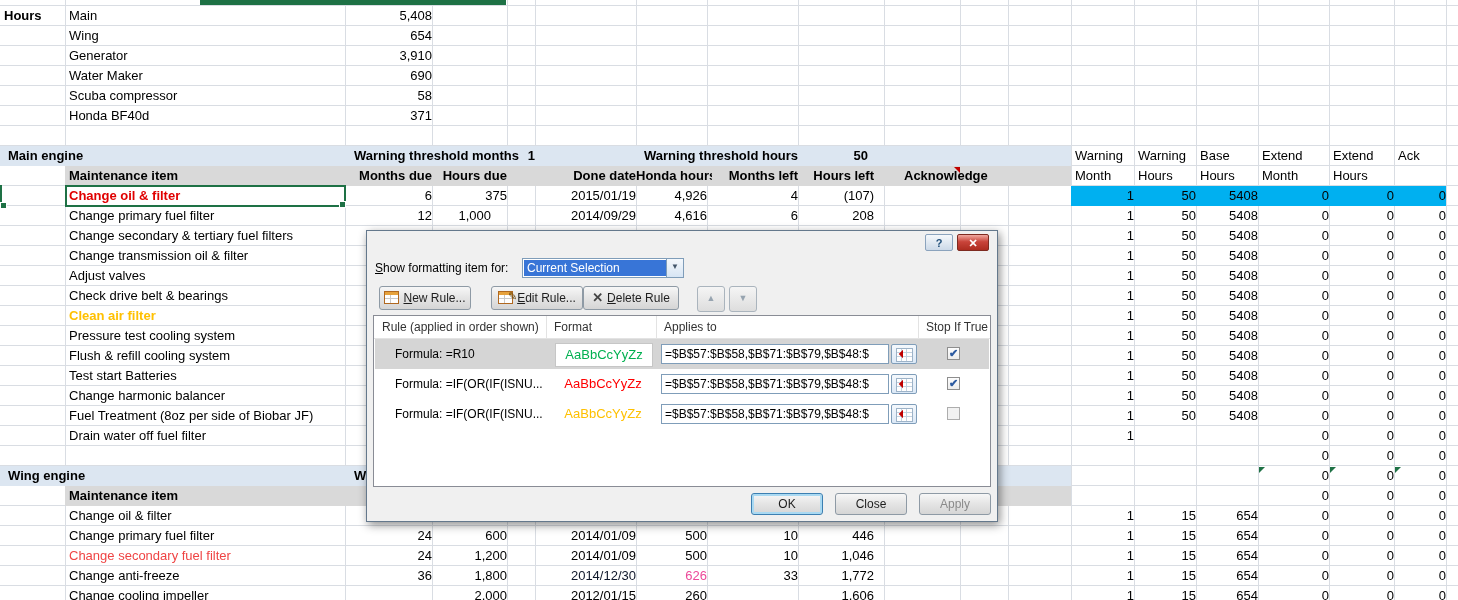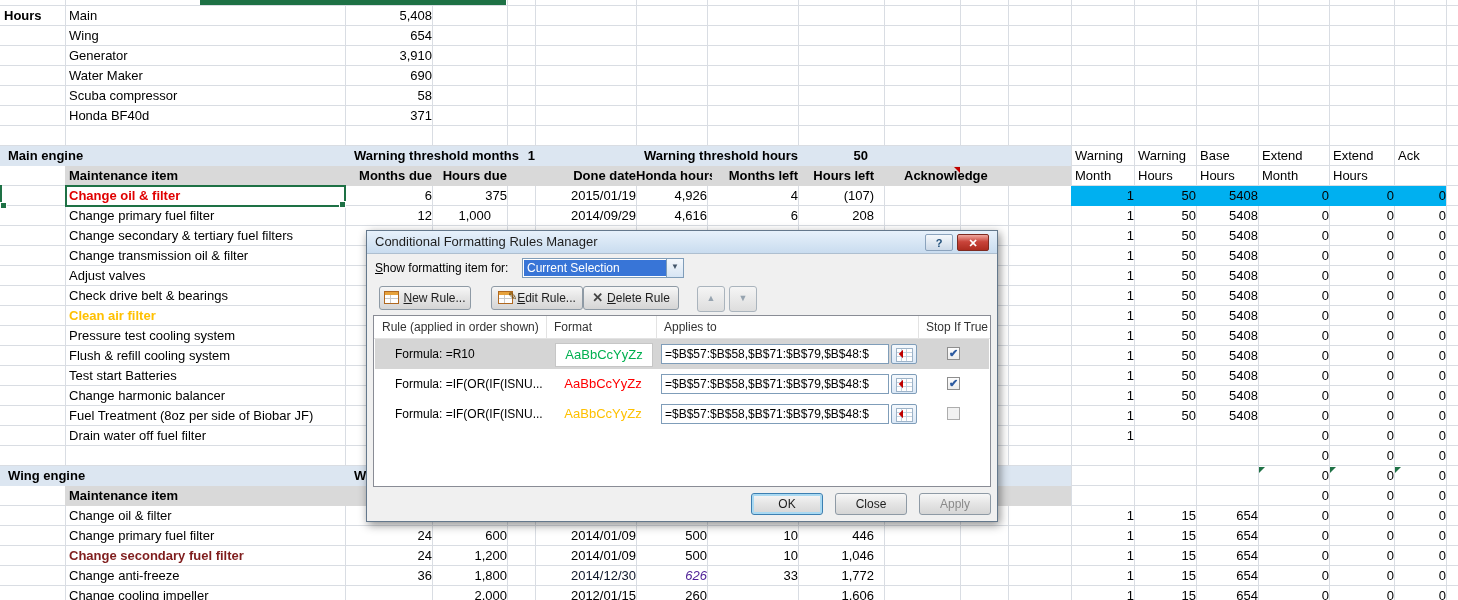--- a/index.html
+++ b/index.html
@@ -190,32 +190,32 @@
       <div class="cell txt bold" style="left: 350px; top: 466px; width: 170px; color: rgb(0, 0, 0); font-weight: bold;">Warning threshold months</div>
       <div class="cell txt bold" style="left: 65px; top: 486px; width: 280px; color: rgb(0, 0, 0); font-weight: bold;">Maintenance item</div>
       <div class="cell txt" style="left: 65px; top: 506px; width: 280px; color: rgb(0, 0, 0); font-weight: normal;">Change oil &amp; filter</div>
       <div class="cell txt" style="left: 65px; top: 526px; width: 280px; color: rgb(0, 0, 0); font-weight: normal;">Change primary fuel filter</div>
       <div class="cell num" style="left: 345px; top: 526px; width: 87px; color: rgb(0, 0, 0); font-weight: normal;">24</div>
       <div class="cell num" style="left: 432px; top: 526px; width: 75px; color: rgb(0, 0, 0); font-weight: normal;">600</div>
       <div class="cell num" style="left: 535px; top: 526px; width: 101px; color: rgb(0, 0, 0); font-weight: normal;">2014/01/09</div>
       <div class="cell num" style="left: 636px; top: 526px; width: 71px; color: rgb(0, 0, 0); font-weight: normal;">500</div>
       <div class="cell num" style="left: 707px; top: 526px; width: 91px; color: rgb(0, 0, 0); font-weight: normal;">10</div>
       <div class="cell num" style="left: 798px; top: 526px; width: 76px; color: rgb(0, 0, 0); font-weight: normal;">446</div>
-      <div class="cell txt" style="left: 65px; top: 546px; width: 280px; color: #7f1d1d; font-weight: bold;">Change secondary fuel filter</div>
+      <div class="cell txt" style="left: 65px; top: 546px; width: 280px; color: #ef4444; font-weight: normal;">Change secondary fuel filter</div>
       <div class="cell num" style="left: 345px; top: 546px; width: 87px; color: rgb(0, 0, 0); font-weight: normal;">24</div>
       <div class="cell num" style="left: 432px; top: 546px; width: 75px; color: rgb(0, 0, 0); font-weight: normal;">1,200</div>
       <div class="cell num" style="left: 535px; top: 546px; width: 101px; color: rgb(0, 0, 0); font-weight: normal;">2014/01/09</div>
       <div class="cell num" style="left: 636px; top: 546px; width: 71px; color: rgb(0, 0, 0); font-weight: normal;">500</div>
       <div class="cell num" style="left: 707px; top: 546px; width: 91px; color: rgb(0, 0, 0); font-weight: normal;">10</div>
       <div class="cell num" style="left: 798px; top: 546px; width: 76px; color: rgb(0, 0, 0); font-weight: normal;">1,046</div>
       <div class="cell txt" style="left: 65px; top: 566px; width: 280px; color: rgb(0, 0, 0); font-weight: normal;">Change anti-freeze</div>
       <div class="cell num" style="left: 345px; top: 566px; width: 87px; color: rgb(0, 0, 0); font-weight: normal;">36</div>
       <div class="cell num" style="left: 432px; top: 566px; width: 75px; color: rgb(0, 0, 0); font-weight: normal;">1,800</div>
       <div class="cell num" style="left: 535px; top: 566px; width: 101px; color: #0f172a; font-weight: normal;">2014/12/30</div>
-      <div class="cell num" style="left: 636px; top: 566px; width: 71px; color: #4c1d95; font-weight: normal; font-style: italic;">626</div>
+      <div class="cell num" style="left: 636px; top: 566px; width: 71px; color: #ec4899; font-weight: normal;">626</div>
       <div class="cell num" style="left: 707px; top: 566px; width: 91px; color: rgb(0, 0, 0); font-weight: normal;">33</div>
       <div class="cell num" style="left: 798px; top: 566px; width: 76px; color: rgb(0, 0, 0); font-weight: normal;">1,772</div>
       <div class="cell txt" style="left: 65px; top: 586px; width: 280px; color: rgb(0, 0, 0); font-weight: normal;">Change cooling impeller</div>
       <div class="cell num" style="left: 345px; top: 586px; width: 87px; color: rgb(0, 0, 0); font-weight: normal;"></div>
       <div class="cell num" style="left: 432px; top: 586px; width: 75px; color: rgb(0, 0, 0); font-weight: normal;">2,000</div>
       <div class="cell num" style="left: 535px; top: 586px; width: 101px; color: rgb(0, 0, 0); font-weight: normal;">2012/01/15</div>
       <div class="cell num" style="left: 636px; top: 586px; width: 71px; color: rgb(0, 0, 0); font-weight: normal;">260</div>
       <div class="cell num" style="left: 707px; top: 586px; width: 91px; color: rgb(0, 0, 0); font-weight: normal;"></div>
       <div class="cell num" style="left: 798px; top: 586px; width: 76px; color: rgb(0, 0, 0); font-weight: normal;">1,606</div>
       <div class="cell txt" style="left: 1071px; top: 146px; width: 63px; color: rgb(0, 0, 0); font-weight: normal;">Warning</div>
@@ -343,21 +343,20 @@
       <div class="cell num" style="left: 1394px; top: 566px; width: 52px; color: rgb(0, 0, 0); font-weight: normal;">0</div>
       <div class="cell num" style="left: 1071px; top: 586px; width: 63px; color: rgb(0, 0, 0); font-weight: normal;">1</div>
       <div class="cell num" style="left: 1134px; top: 586px; width: 62px; color: rgb(0, 0, 0); font-weight: normal;">15</div>
       <div class="cell num" style="left: 1196px; top: 586px; width: 62px; color: rgb(0, 0, 0); font-weight: normal;">654</div>
       <div class="cell num" style="left: 1258px; top: 586px; width: 71px; color: rgb(0, 0, 0); font-weight: normal;">0</div>
       <div class="cell num" style="left: 1329px; top: 586px; width: 65px; color: rgb(0, 0, 0); font-weight: normal;">0</div>
       <div class="cell num" style="left: 1394px; top: 586px; width: 52px; color: rgb(0, 0, 0); font-weight: normal;">0</div>
     </div>
 
   <div id="dlg">
-    <div id="dlg-title">Conditional Formatting Rules Manager</div>
     <div class="titlebtn" id="btn-help"><span>?</span></div>
     <div class="titlebtn" id="btn-close"><span>✕</span></div>
 
     <div style="position:absolute;left:8px;top:30px;" class="accel">Show formatting item for:</div>
     <div id="scope-wrap">
       <div id="scope-value">Current Selection</div>
       <div id="scope-arrow">▼</div>
     </div>
 
     <div class="toolbtn" style="left:12px;width:92px;">

